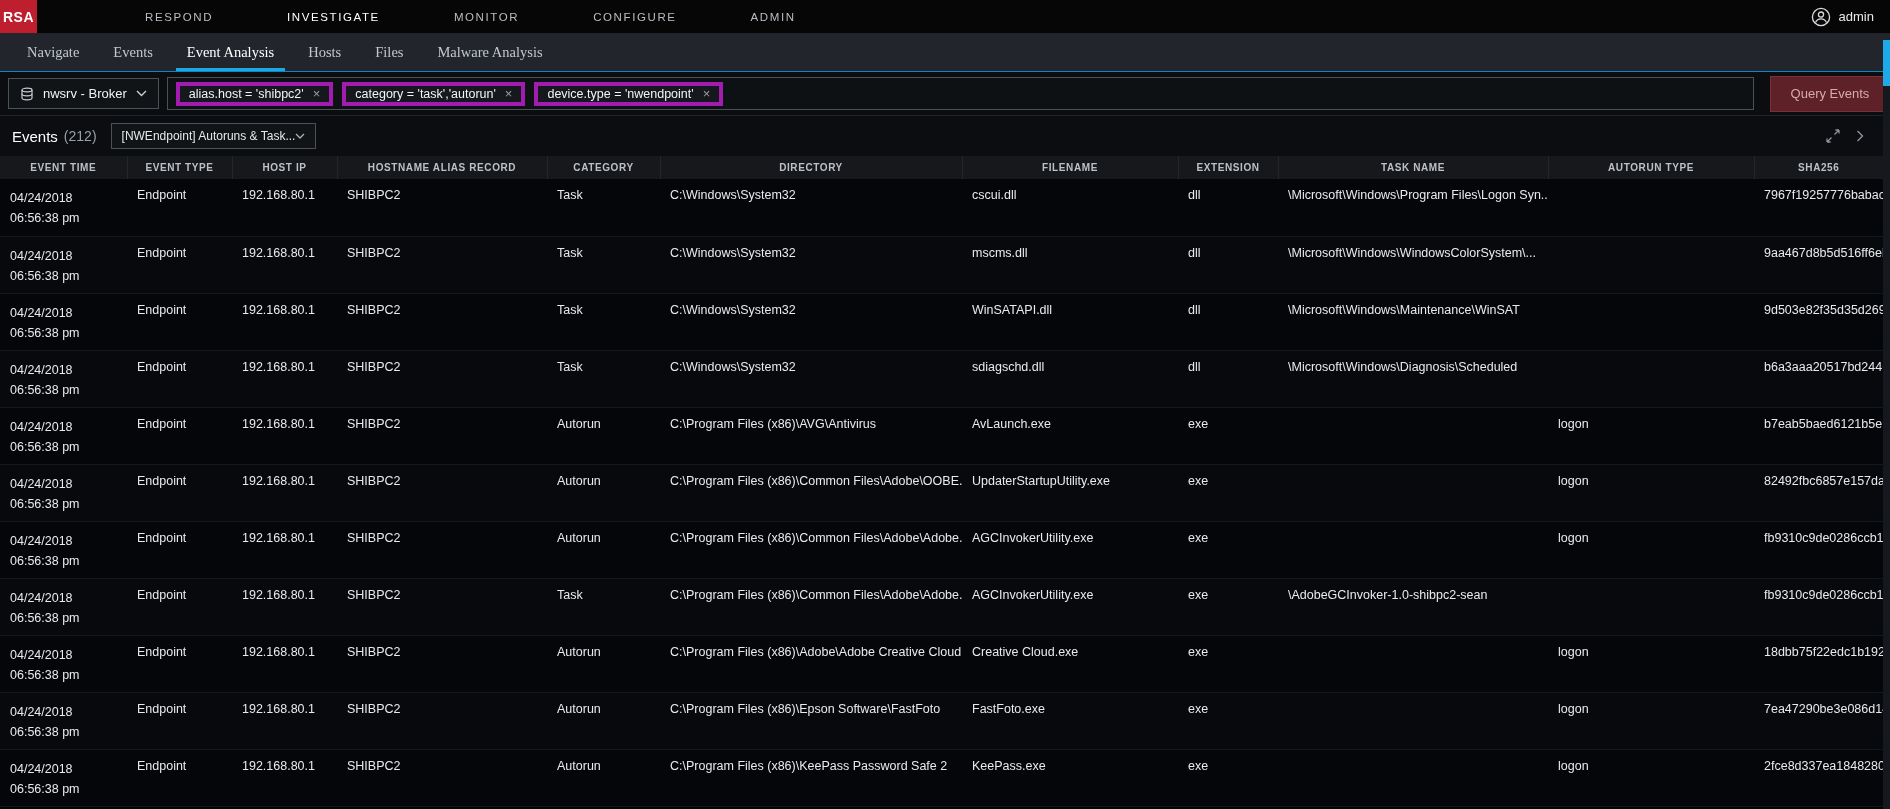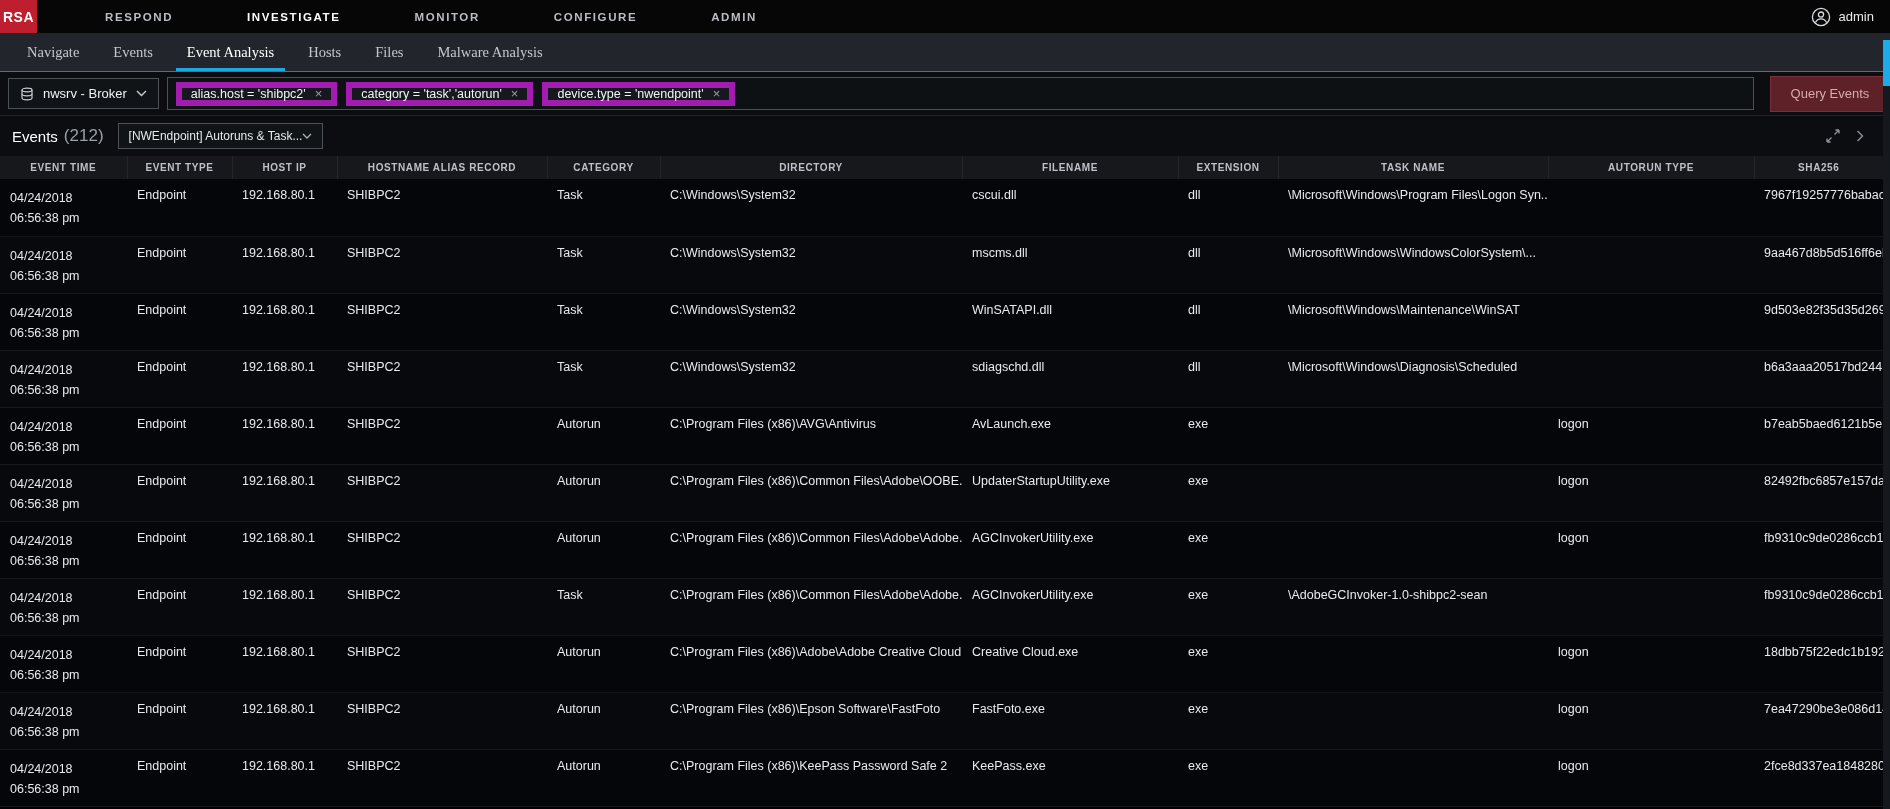--- a/index.html
+++ b/index.html
@@ -1,45 +1,45 @@
 <!DOCTYPE html>
 <html><head>
 <meta charset="utf-8">
 <style>
   * { margin:0; padding:0; box-sizing:border-box; }
   html,body { width:1890px; height:809px; overflow:hidden; background:#000; font-family:"Liberation Sans", sans-serif; }
 
   
-  .topbar { height:33px; background:#060606; display:flex; align-items:center; position:relative; }
+  .topbar { height:33px; background:#060606; display:flex; align-items:center; position:relative;gap:40px; }
   .rsa-logo { width:37px; height:33px; background:#be1e2d; color:#fff; font-weight:bold; font-size:14px;
               display:flex; align-items:center; justify-content:center; letter-spacing:.5px; }
   .topnav { display:flex; gap:36px; margin-left:30px; }
-  .topnav-item { color:#b9bec4; font-size:11.5px; font-weight:bold; letter-spacing:1.6px; cursor:pointer;padding-left:38px; }
+  .topnav-item { color:#b9bec4; font-size:11.5px; font-weight:normal; letter-spacing:1.6px; cursor:pointer;padding-left:38px; }
   .topnav-item.active { color:#ffffff; }
   .userbox { margin-left:auto; margin-right:16px; display:flex; align-items:center; gap:8px; color:#e8eaec; font-size:13px; cursor:pointer; }
 
   
   .tabbar { height:39px; background:#22262c; display:flex; align-items:stretch; padding-left:10px; border-bottom:1px solid #1286c3; position:relative;font-family:Liberation Serif, serif; }
   .tab { color:#c3c8cd; font-size:14.5px; padding:0 17px; display:flex; align-items:center; position:relative; cursor:pointer; }
   .tab.active { color:#ffffff; }
   .tab.active::after { content:""; position:absolute; left:6px; right:6px; bottom:0; height:3px; background:#1ca9e2; }
 
   
   .querybar { height:44px; background:#0b0d10; display:flex; align-items:center; gap:8px; padding:0 0 0 8px; border-bottom:1px solid #202428; }
   .qbox { height:31px; border:1px solid #4c5158; background:#111417; display:flex; align-items:center; gap:9px; padding:0 11px; color:#f0f2f4; font-size:13px; cursor:pointer; white-space:nowrap;text-align:center; }
   .qbox .icn { color:#c9ced4; display:flex; }
   .query-input { flex:1; height:33px; border:1px solid #4c5158; background:#0e1114; display:flex; align-items:center; gap:9px; padding:0 8px; cursor:text; }
-  .pill { height:24px; border:6px solid #a21caf; background:#15181c; display:flex; align-items:center; gap:9px; padding:0 9px; color:#f2f4f6; font-size:12.5px; white-space:nowrap; cursor:pointer; }
+  .pill { height:24px; border:4px solid #a21caf; background:#15181c; display:flex; align-items:center; gap:9px; padding:0 9px; color:#f2f4f6; font-size:12.5px; white-space:nowrap; cursor:pointer; }
   .pill .x { color:#9aa0a6; font-size:13px; cursor:pointer; }
   .query-btn { height:36px; min-width:120px; margin-left:8px; background:#5e2128; border:1px solid #7a3038; color:#d6abae; font-size:13px; padding:0 16px; cursor:pointer; white-space:nowrap; }
 
   
   .events-head { height:40px; background:#0b0d10; display:flex; align-items:center; gap:14px; padding:0 12px; }
   .events-title { color:#ffffff; font-size:15px; }
-  .events-count { color:#9aa0a6; font-size:17px; margin-left:-8px; }
+  .events-count { color:#9aa0a6; font-size:14px; margin-left:-8px; }
   .preset { height:26px; border:1px solid #4c5158; background:#111417; display:flex; align-items:center; padding:0 10px; color:#e6e8ea; font-size:12px; cursor:pointer; white-space:nowrap; }
   .head-icons { margin-left:auto; margin-right:14px; display:flex; align-items:center; gap:16px; color:#8d939a; }
   .head-icons span { cursor:pointer; display:flex; }
 
   
   .table-wrap { background:#04060a; }
   table { width:1883px; border-collapse:collapse; table-layout:fixed; }
   thead th { background:#16181c; color:#bcc1c7; font-size:10px; font-weight:bold; letter-spacing:.6px; text-align:center;
              padding:6px 10px; white-space:nowrap; overflow:hidden; border-left:1px solid #23272c; cursor:pointer; }
   thead th:first-child { border-left:none; }

